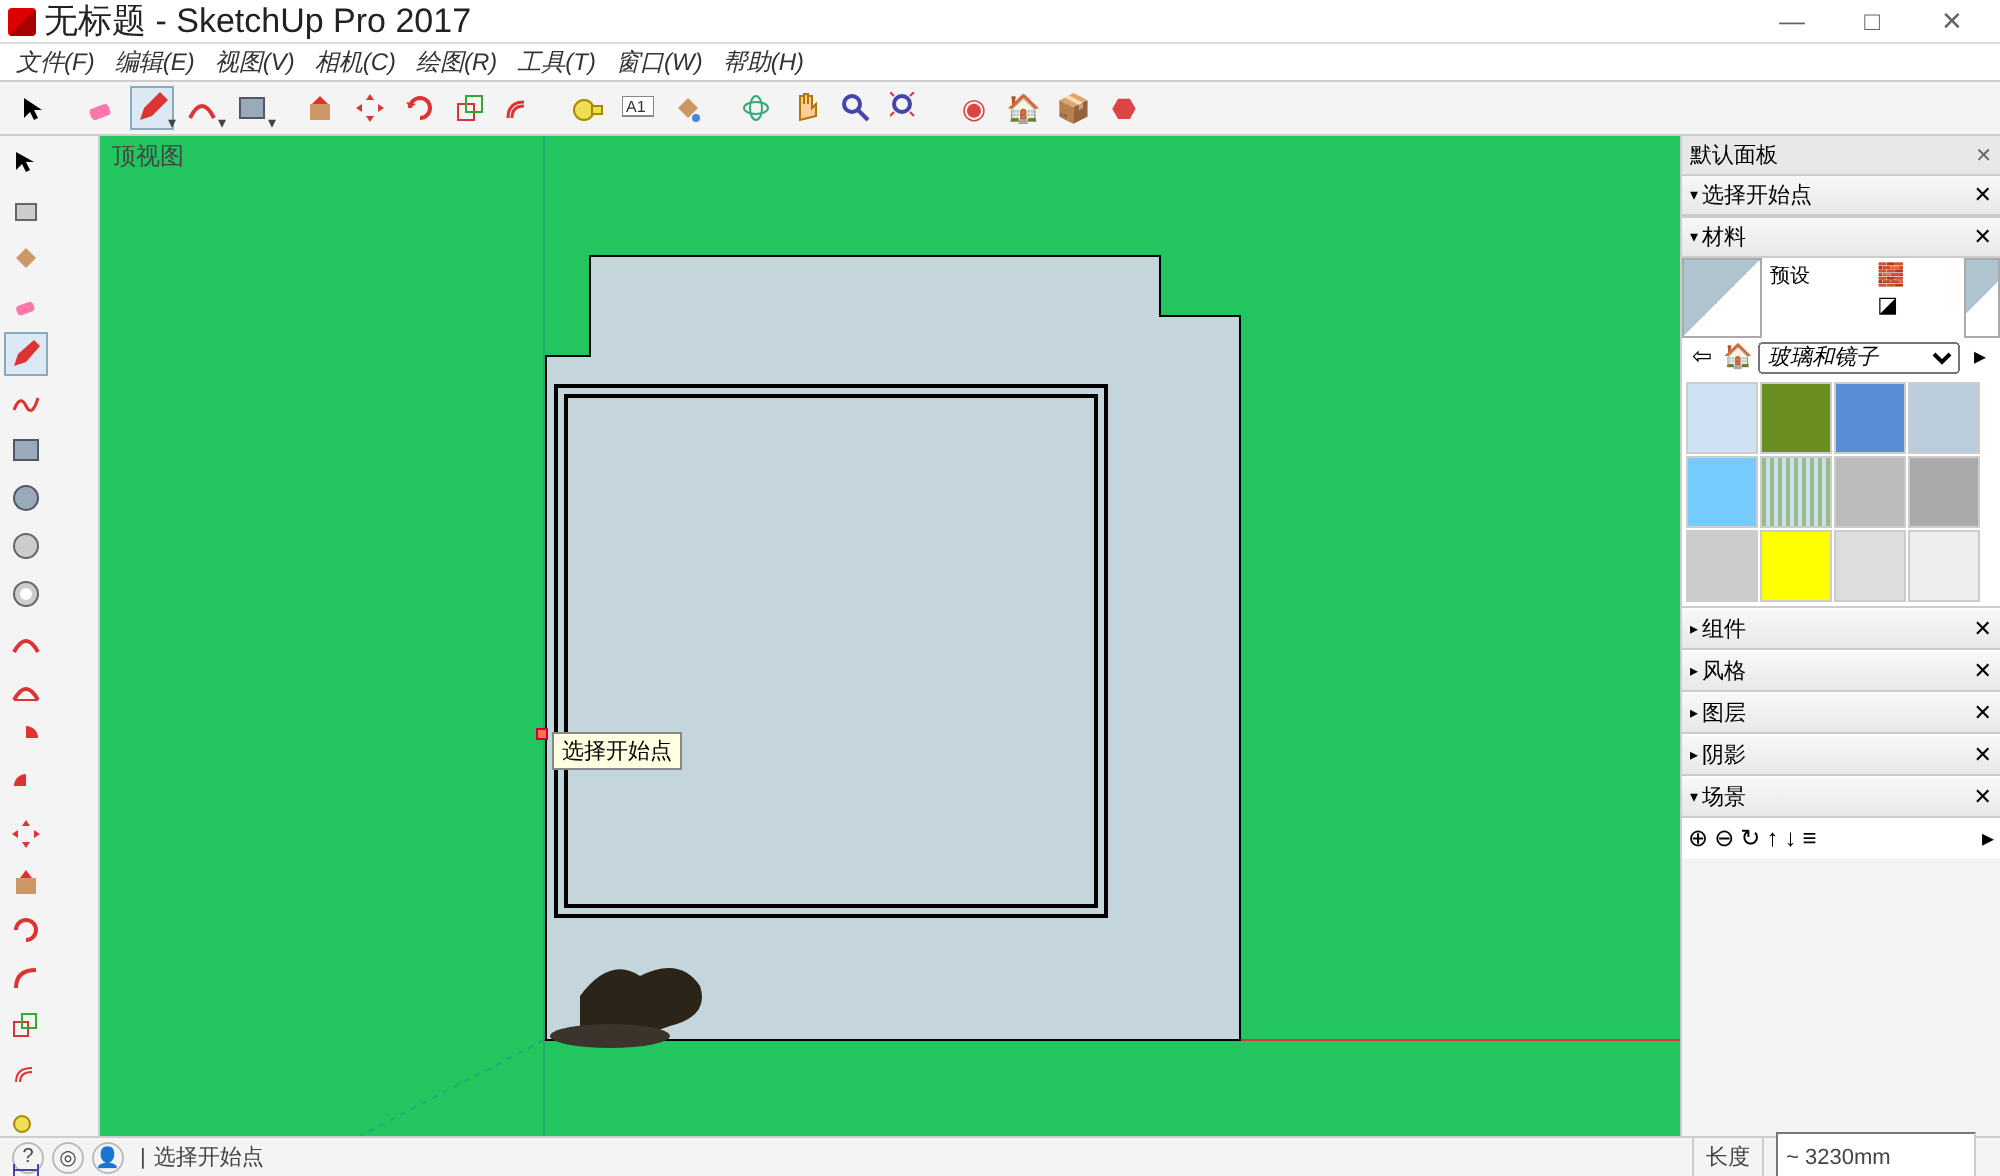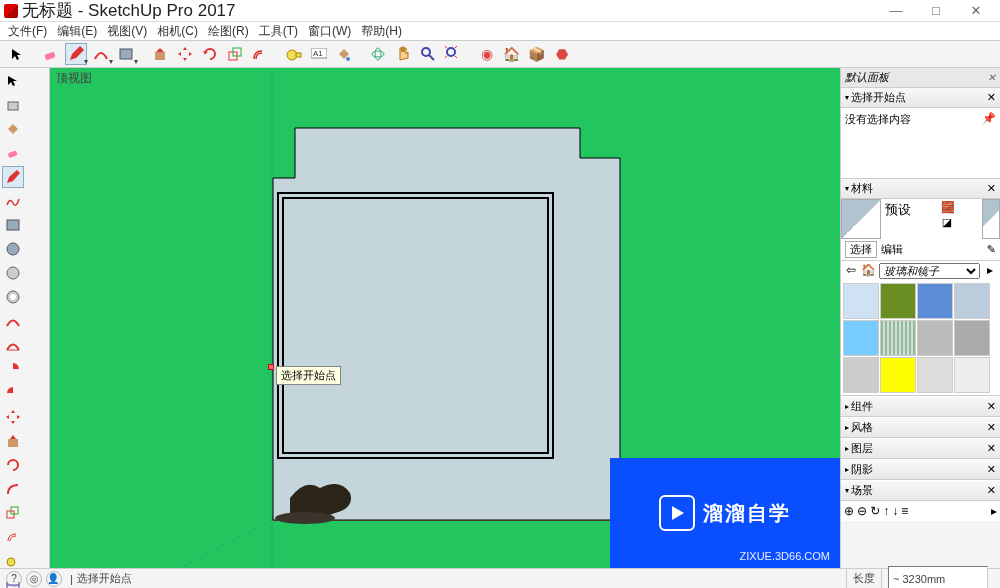--- a/index.html
+++ b/index.html
@@ -5,38 +5,38 @@
 * { box-sizing: border-box; margin: 0; padding: 0; font-family: "Microsoft YaHei", sans-serif; }
 body { width: 1000px; height: 588px; overflow: hidden; background: #fff; font-size: 12px; }
 
 .titlebar { height: 22px; background: #fff; display: flex; align-items: center; padding: 0 4px; border-bottom: 1px solid #ddd; }
 .titlebar .appicon { width: 14px; height: 14px; background: linear-gradient(135deg,#d00 50%,#a00 50%); border-radius: 2px; margin-right: 4px; }
 .titlebar .title { flex: 1; font-size: 17px; color: #222; }
 .winbtns { display: flex; }
 .winbtn { width: 40px; height: 22px; display: flex; align-items: center; justify-content: center; font-size: 13px; color: #666; }
 
 .menubar { height: 18px; background: #fff; display: flex; align-items: center; padding: 0 4px; font-size: 12px; color: #333; gap: 2px; }
-.menubar span { padding: 0 4px; }
+.menubar span { padding: 0 4px; font-style: italic; }
 
 .toolbar { height: 28px; background: #f4f4f4; border-top: 1px solid #ccc; border-bottom: 1px solid #ccc; display: flex; align-items: center; padding: 0 6px; gap: 3px; }
 .tbtn { width: 22px; height: 22px; display: flex; align-items: center; justify-content: center; border: 1px solid transparent; position: relative; font-size: 14px; }
 .tbtn.active { background: #dbe9f4; border: 1px solid #8ab; }
 .tbtn .dd { position: absolute; right: -2px; bottom: -2px; font-size: 8px; color: #444; }
 .tsep { width: 6px; }
 
 .workspace { display: flex; height: 500px; }
 .lefttools { width: 50px; background: #f4f4f4; border-right: 1px solid #ccc; display: flex; flex-wrap: wrap; align-content: flex-start; padding: 2px; gap: 2px; }
 .lefttools .tbtn { width: 22px; height: 22px; }
 
 .canvas-wrap { flex: 1; position: relative; background: #22c55e; }
 .viewlabel { position: absolute; top: 2px; left: 6px; font-size: 12px; color: #444; }
 .canvas { position: absolute; inset: 0; }
 
 .rightpanels { width: 160px; background: #f4f4f4; border-left: 1px solid #ccc; display: flex; flex-direction: column; }
-.panel-tab { background: #e8e8e8; border-bottom: 1px solid #ccc; padding: 2px 4px; font-size: 11px; display: flex; align-items: center; justify-content: space-between; font-style: italic; }
+.panel-tab { background: #e8e8e8; border-bottom: 1px solid #ccc; padding: 2px 4px; font-size: 11px; display: flex; align-items: center; justify-content: space-between; }
 .panel-tab .px { font-size: 10px; color: #666; }
 .panel-section { border-bottom: 1px solid #ccc; }
 .panel-header { background: linear-gradient(#f8f8f8,#e8e8e8); border-bottom: 1px solid #ccc; padding: 2px 4px; font-size: 11px; display: flex; align-items: center; gap: 2px; }
 .panel-header .tri { font-size: 8px; }
 .panel-body { padding: 4px; font-size: 11px; background: #fff; }
 
 .mat-preview-row { display: flex; background: #fff; }
 .mat-swatch-big { width: 40px; height: 40px; background: linear-gradient(135deg,#b0c4d0 50%,#fff 50%); border: 1px solid #aaa; }
 .mat-swatch-big2 { width: 18px; height: 40px; background: linear-gradient(135deg,#b0c4d0 50%,#fff 50%); border: 1px solid #aaa; margin-left: auto; }
 .mat-tabs { display: flex; padding: 2px 4px; font-size: 11px; gap: 4px; border-bottom: 1px solid #ccc; background: #fff; align-items: center; }
@@ -328,70 +328,50 @@
 
       <rect x="233" y="130" width="265" height="255" fill="#c4d5dc" stroke="#000" stroke-width="2"></rect>
       <rect x="228" y="125" width="275" height="265" fill="none" stroke="#000" stroke-width="2"></rect>
 
       <path d="M 240 430 Q 255 410 270 420 Q 290 410 300 425 Q 305 440 285 445 Q 260 455 240 445 Z" fill="#2a2419"></path>
       <ellipse cx="255" cy="450" rx="30" ry="6" fill="#3a342a"></ellipse>
     </svg>
     <div class="marker" style="left:218px;top:296px"></div>
     <div class="tooltip" style="left:226px;top:298px">选择开始点</div>
 
-    <div class="watermark">
-      <div class="play">
-        <svg width="18" height="18">
-            <path d="M4 2 L16 9 L4 16 Z" fill="#fff"></path>
-          </svg>
-      </div>
-      <div>
-        <div class="txt">溜溜自学</div>
-      </div>
-      <div class="url">ZIXUE.3D66.COM</div>
-    </div>
   </div>
 
   <div class="rightpanels">
     <div class="panel-tab">
       <span>默认面板</span>
       <span class="px">✕</span>
     </div>
 
     <div class="panel-section">
       <div class="panel-header">
         <span class="tri">▾</span>
           <span>选择开始点</span>
         <span style="margin-left:auto" class="px">✕</span>
       </div>
-      <div class="panel-body" style="height:70px">
-        <span>没有选择内容</span>
-        <span style="float:right">📌</span>
-      </div>
     </div>
 
     <div class="panel-section">
       <div class="panel-header">
         <span class="tri">▾</span>
           <span>材料</span>
         <span style="margin-left:auto" class="px">✕</span>
       </div>
       <div class="mat-preview-row">
         <div class="mat-swatch-big"></div>
-        <div style="padding:2px 4px;font-size:13px">预设</div>
+        <div style="padding:2px 4px;font-size:10px">预设</div>
         <div style="margin-left:auto;display:flex;flex-direction:column;gap:2px;padding:2px">
           <div style="font-size:11px">🧱</div>
           <div style="font-size:11px">◪</div>
         </div>
         <div class="mat-swatch-big2"></div>
-      </div>
-      <div class="mat-tabs">
-        <span style="border:1px solid #aaa;padding:0 4px;background:#fff">选择</span>
-        <span>编辑</span>
-        <span style="margin-left:auto">✎</span>
       </div>
       <div class="mat-select-row">
         <div style="width:16px;text-align:center">⇦</div>
         <div style="width:16px;text-align:center">🏠</div>
         <select>
           <option>玻璃和镜子</option>
         </select>
         <div style="width:16px;text-align:center">▸</div>
       </div>
       <div class="mat-grid">

